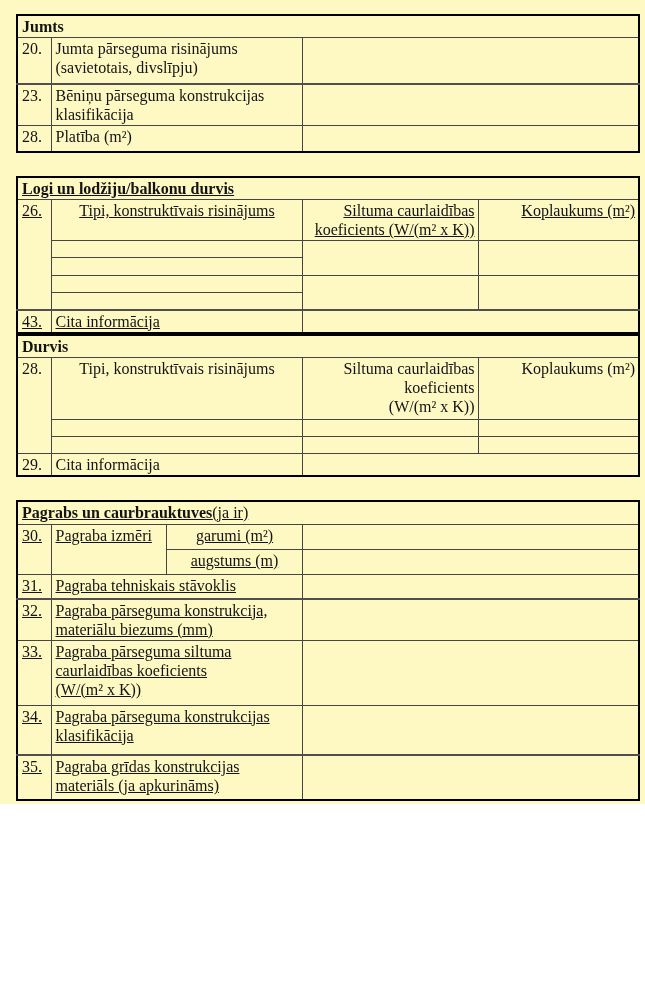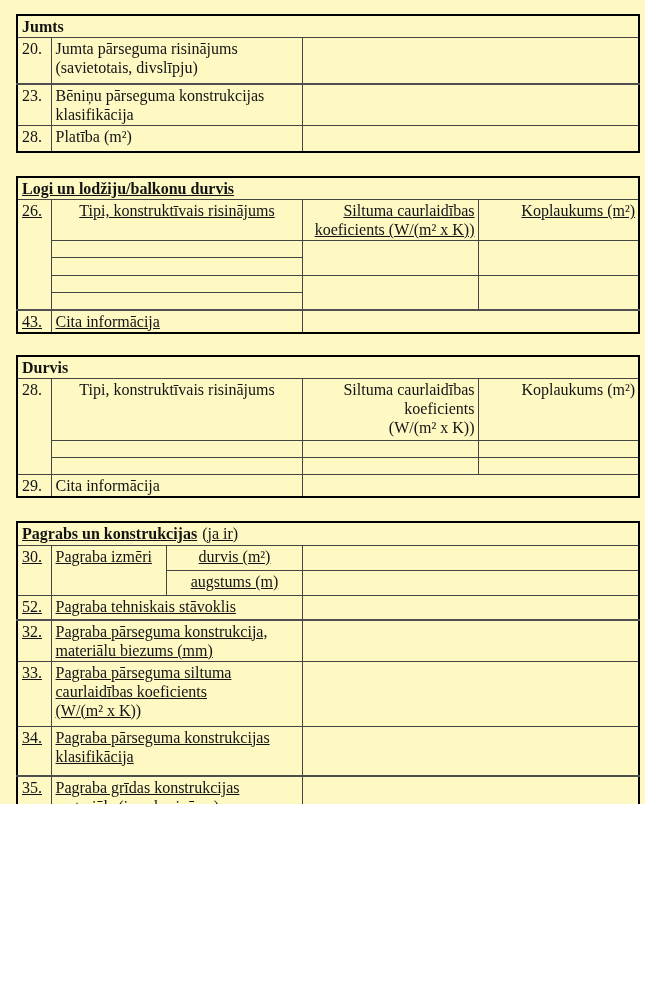--- a/index.html
+++ b/index.html
@@ -12,31 +12,31 @@
     border-collapse:collapse; table-layout:fixed; width:622px;
     margin-left:16px; border:2px solid #000;
   }
   table.frm td {
     border:1px solid #454545;
     font-size:16px; line-height:19px;
     vertical-align:top; padding:1px 3px 1px 4px;
     overflow:hidden; word-wrap:break-word;
   }
   td.sect { font-weight:bold; padding-left:4px; vertical-align:middle; font-size:16px; }
-  td.sect .suffix { font-weight:normal; margin-left:5px; }
+  td.sect .suffix { font-weight:normal; }
   td.num { text-align:left; padding:2px 1px 0 1px; }
   td.pre { white-space:pre-line; }
   td.mid { text-align:right; vertical-align:middle; white-space:pre-line; }
   td.vmid { vertical-align:middle;text-align:center; }
   td.jst { text-align:justify; }
   tr.bt2 > td { border-top:2px solid #4f4f4f; }
   td.descthick { border-bottom:3px solid #6f6f6f; }
   td.numpadA { padding-top:9px; }
   td.numpadB { padding-top:21px; }
-  .gap23 { margin-top:21px; }
+  .gap23 { }
   .gap25 { margin-top:23px;text-decoration:underline; }
   .mt14 { margin-top:14px; }
 </style>
 </head>
 <body>
 
 <div class="page">
 
   <table class="frm mt14">
     <colgroup>
@@ -151,35 +151,35 @@
   <table class="frm gap25">
     <colgroup>
         <col style="width:34px">
         <col style="width:115px">
         <col style="width:136px">
         <col style="width:337px">
       </colgroup>
     <tbody>
         <tr style="height:24px">
       <td class="sect" colspan="4">
-        <span>Pagrabs un konstrukcijas</span><span class="suffix">(ja ir)</span>
+        <span>Pagrabs un caurbrauktuves</span><span class="suffix">(ja ir)</span>
       </td>
     </tr>
     <tr style="height:25px">
       <td class="num" rowspan="2">30.</td>
       <td rowspan="2">Pagraba izmēri</td>
-      <td class="vmid">durvis (m²)</td>
+      <td class="vmid">garumi (m²)</td>
       <td></td>
     </tr>
     <tr style="height:25px">
       <td class="vmid">augstums (m)</td>
       <td></td>
     </tr>
     <tr style="height:24px">
-      <td class="num">52.</td>
+      <td class="num">31.</td>
       <td colspan="2">Pagraba tehniskais stāvoklis</td>
       <td></td>
     </tr>
     <tr class="bt2" style="height:38px">
       <td class="num">32.</td>
       <td class="pre" colspan="2">Pagraba pārseguma konstrukcija,
 materiālu biezums (mm)</td>
       <td></td>
     </tr>
     <tr style="height:65px">

